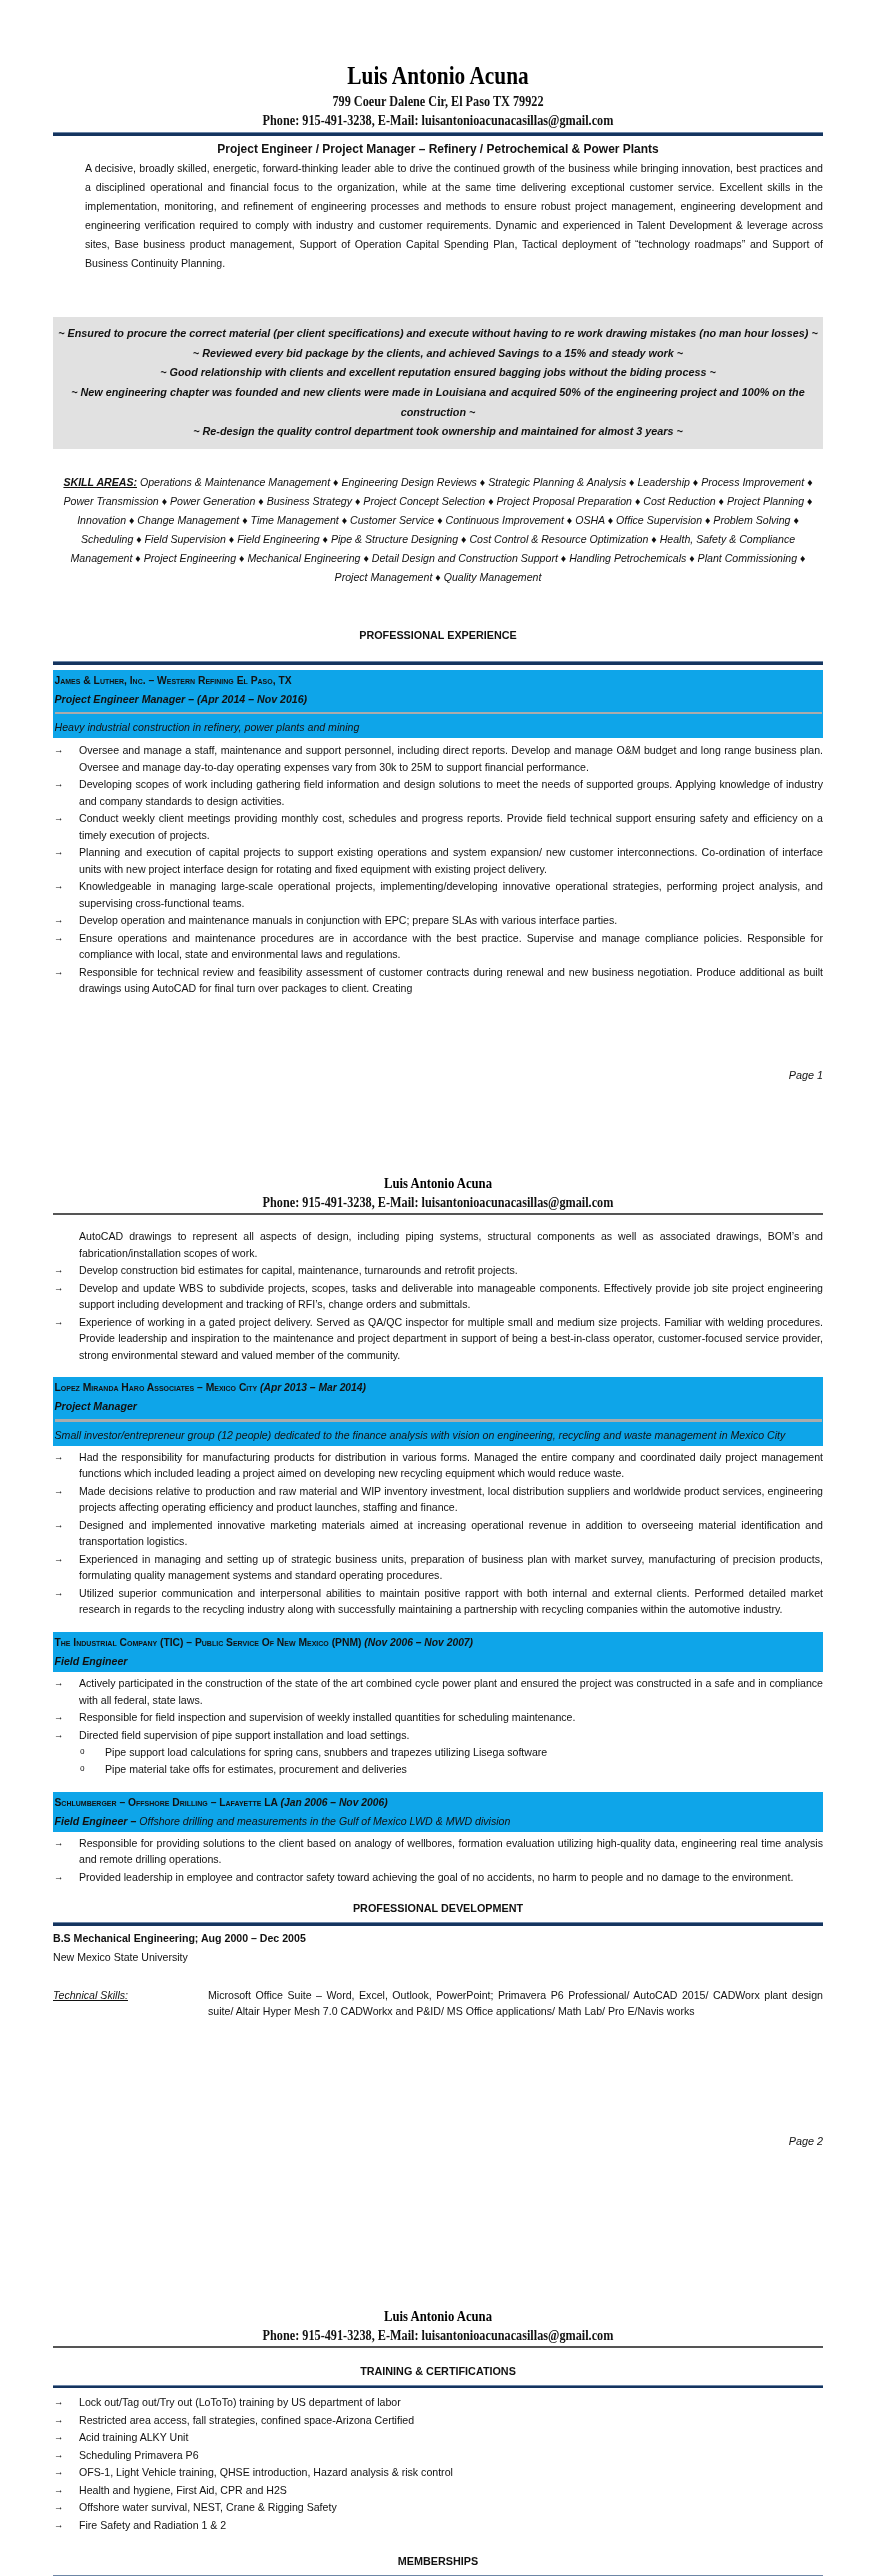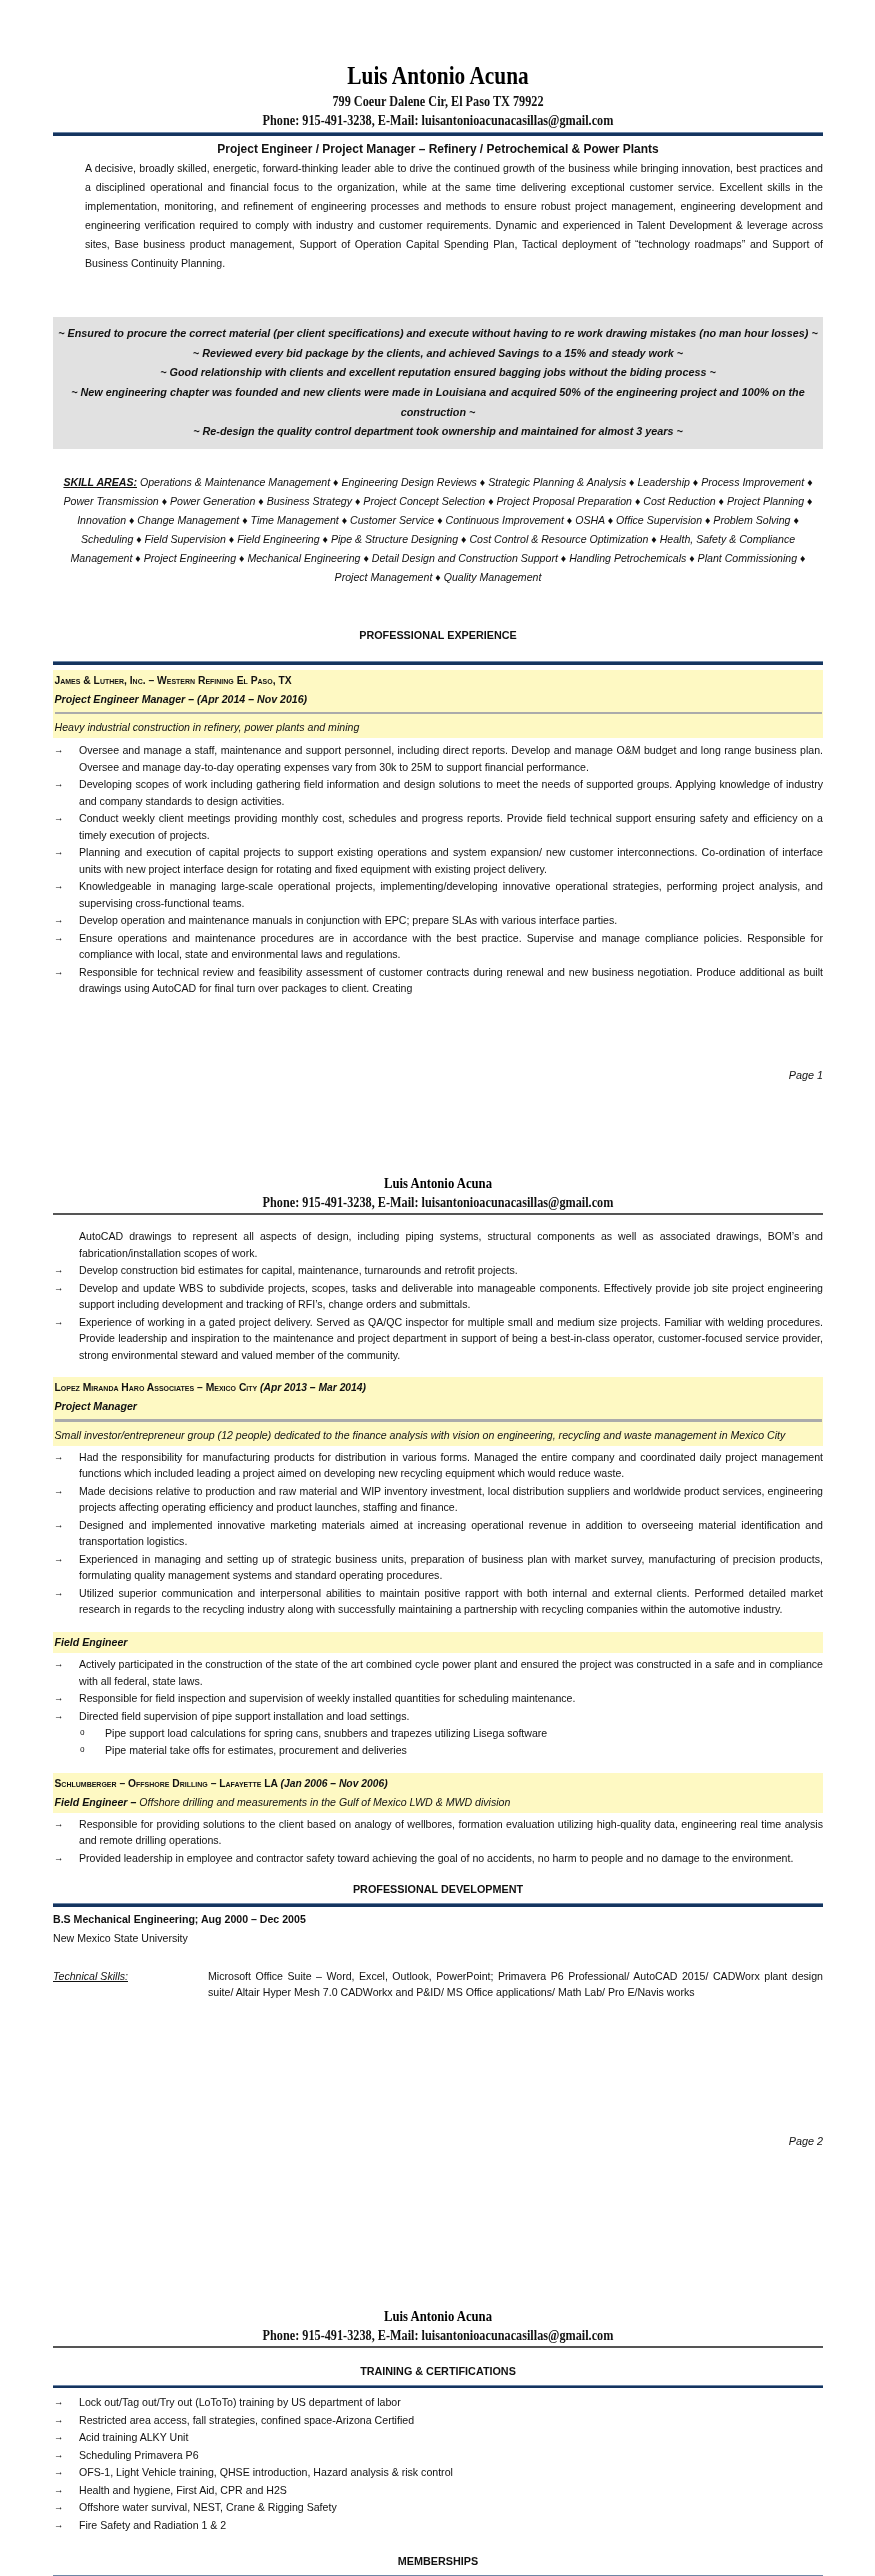--- a/index.html
+++ b/index.html
@@ -13,21 +13,21 @@
   .serif-line { font-family: "Liberation Serif", serif; font-weight: bold; text-align: center; font-size: 14.4px; line-height: 18.5px; transform: scaleX(0.85); }
   .rule-navy { height: 3.6px; background: #14345f; border-top: 0.5px solid #6d86a6; }
   .rule-gray { height: 2.1px; background: #555; }
   .headline { text-align: center; font-weight: bold; font-size: 13px; line-height: 17.5px; transform: scaleX(0.92); }
   .para { font-size: 10.6px; line-height: 19px; text-align: justify; transform-origin: left; margin-left: 32px; }
   .highlights { background: #e1e1e1; padding: 7.2px 5.2px; }
   .highlights p { text-align: center; font-style: italic; font-weight: bold; font-size: 10.8px; line-height: 19.6px; }
   .skills { text-align: center; font-style: italic; font-size: 10.6px; line-height: 19px; }
   .skills .lbl { font-weight: bold; text-decoration: underline; }
   .section-title { text-align: center; font-weight: bold; font-size: 10.8px; line-height: 15.5px; }
-  .job-box { background: #fef9c3; padding: 1px 1.5px; }
+  .job-box { background: #0ea5e9; padding: 1px 1.5px; }
   .job-co { font-weight: bold; font-size: 10.3px; line-height: 19px; font-variant: small-caps; }
   .job-co .dates { font-style: italic; font-variant: normal; }
   .job-role { font-weight: bold; font-style: italic; font-size: 10.6px; line-height: 19px; }
   .job-role .desc { font-weight: normal; }
   .job-sep { height: 2.1px; background: #ababab; margin: 3.1px 0 4.1px 0; }
   .job-desc { font-style: italic; font-size: 10.6px; line-height: 19px; text-align: justify; }
   ul.arrows { list-style: none; }
   ul.arrows li { position: relative; padding-left: 26px; font-size: 10.6px; line-height: 16.5px; text-align: justify; margin-bottom: 1px; }
   ul.arrows li .arrow { position: absolute; left: 1px; top: 0; font-size: 9.3px; }
   ul.sub { list-style: none; margin-left: 26px; }
@@ -114,20 +114,21 @@
     </div>
     <ul class="arrows" style="margin-top:3.1px;">
       <li><span class="arrow">→</span><span>Had the responsibility for manufacturing products for distribution in various forms. Managed the entire company and coordinated daily project management functions which included leading a project aimed on developing new recycling equipment which would reduce waste.</span></li>
       <li><span class="arrow">→</span><span>Made decisions relative to production and raw material and WIP inventory investment, local distribution suppliers and worldwide product services, engineering projects affecting operating efficiency and product launches, staffing and finance.</span></li>
       <li><span class="arrow">→</span><span>Designed and implemented innovative marketing materials aimed at increasing operational revenue in addition to overseeing material identification and transportation logistics.</span></li>
       <li><span class="arrow">→</span><span>Experienced in managing and setting up of strategic business units, preparation of business plan with market survey, manufacturing of precision products, formulating quality management systems and standard operating procedures.</span></li>
       <li><span class="arrow">→</span><span>Utilized superior communication and interpersonal abilities to maintain positive rapport with both internal and external clients. Performed detailed market research in regards to the recycling industry along with successfully maintaining a partnership with recycling companies within the automotive industry.</span></li>
     </ul>
 
     <div class="job-box" style="margin-top:14.4px;">
+      <div class="job-co"><span>The Industrial Company (TIC) – Public Service Of New Mexico (PNM)</span> <span class="dates">(Nov 2006 – Nov 2007)</span></div>
       <div class="job-role">Field Engineer</div>
     </div>
     <ul class="arrows" style="margin-top:3.1px;">
       <li><span class="arrow">→</span><span>Actively participated in the construction of the state of the art combined cycle power plant and ensured the project was constructed in a safe and in compliance with all federal, state laws.</span></li>
       <li><span class="arrow">→</span><span>Responsible for field inspection and supervision of weekly installed quantities for scheduling maintenance.</span></li>
       <li><span class="arrow">→</span><span>Directed field supervision of pipe support installation and load settings.</span></li>
     </ul>
     <ul class="sub">
       <li><span class="circ">o</span><span>Pipe support load calculations for spring cans, snubbers and trapezes utilizing Lisega software</span></li>
       <li><span class="circ">o</span><span>Pipe material take offs for estimates, procurement and deliveries</span></li>

